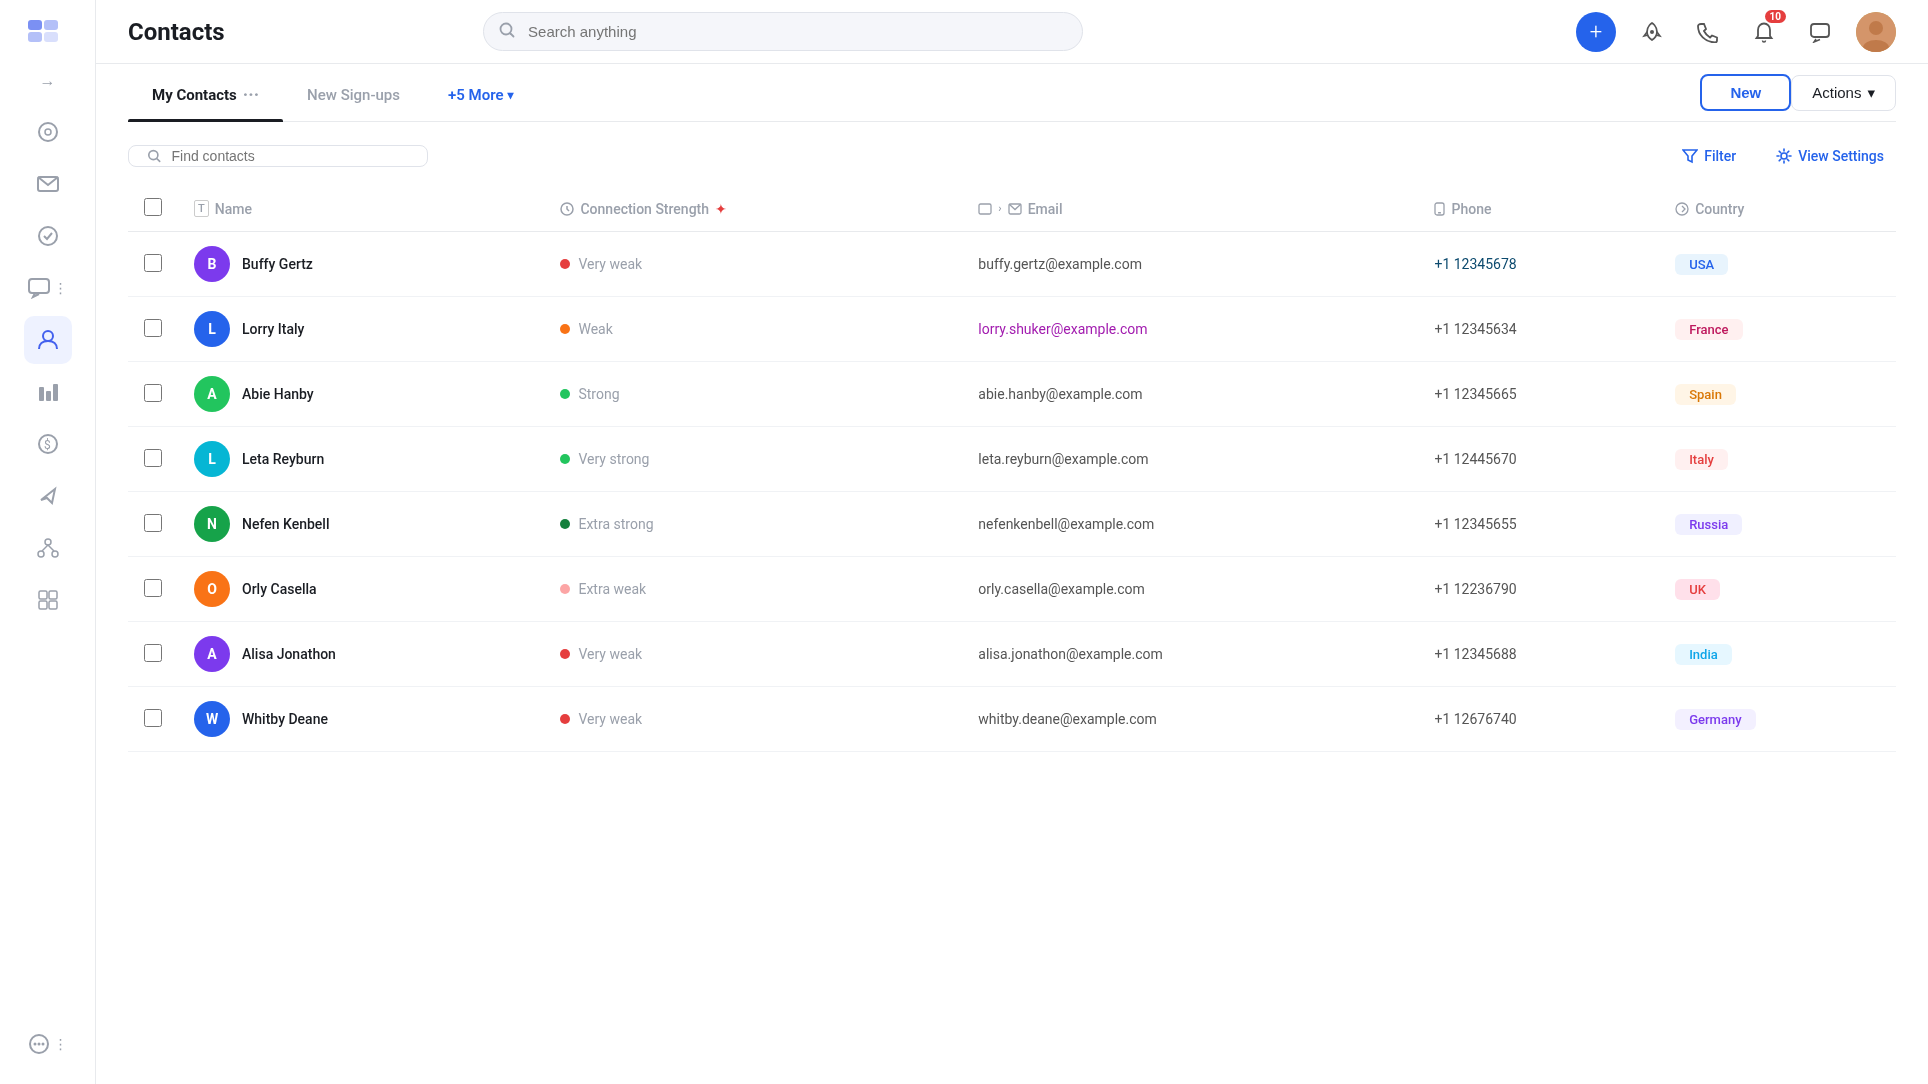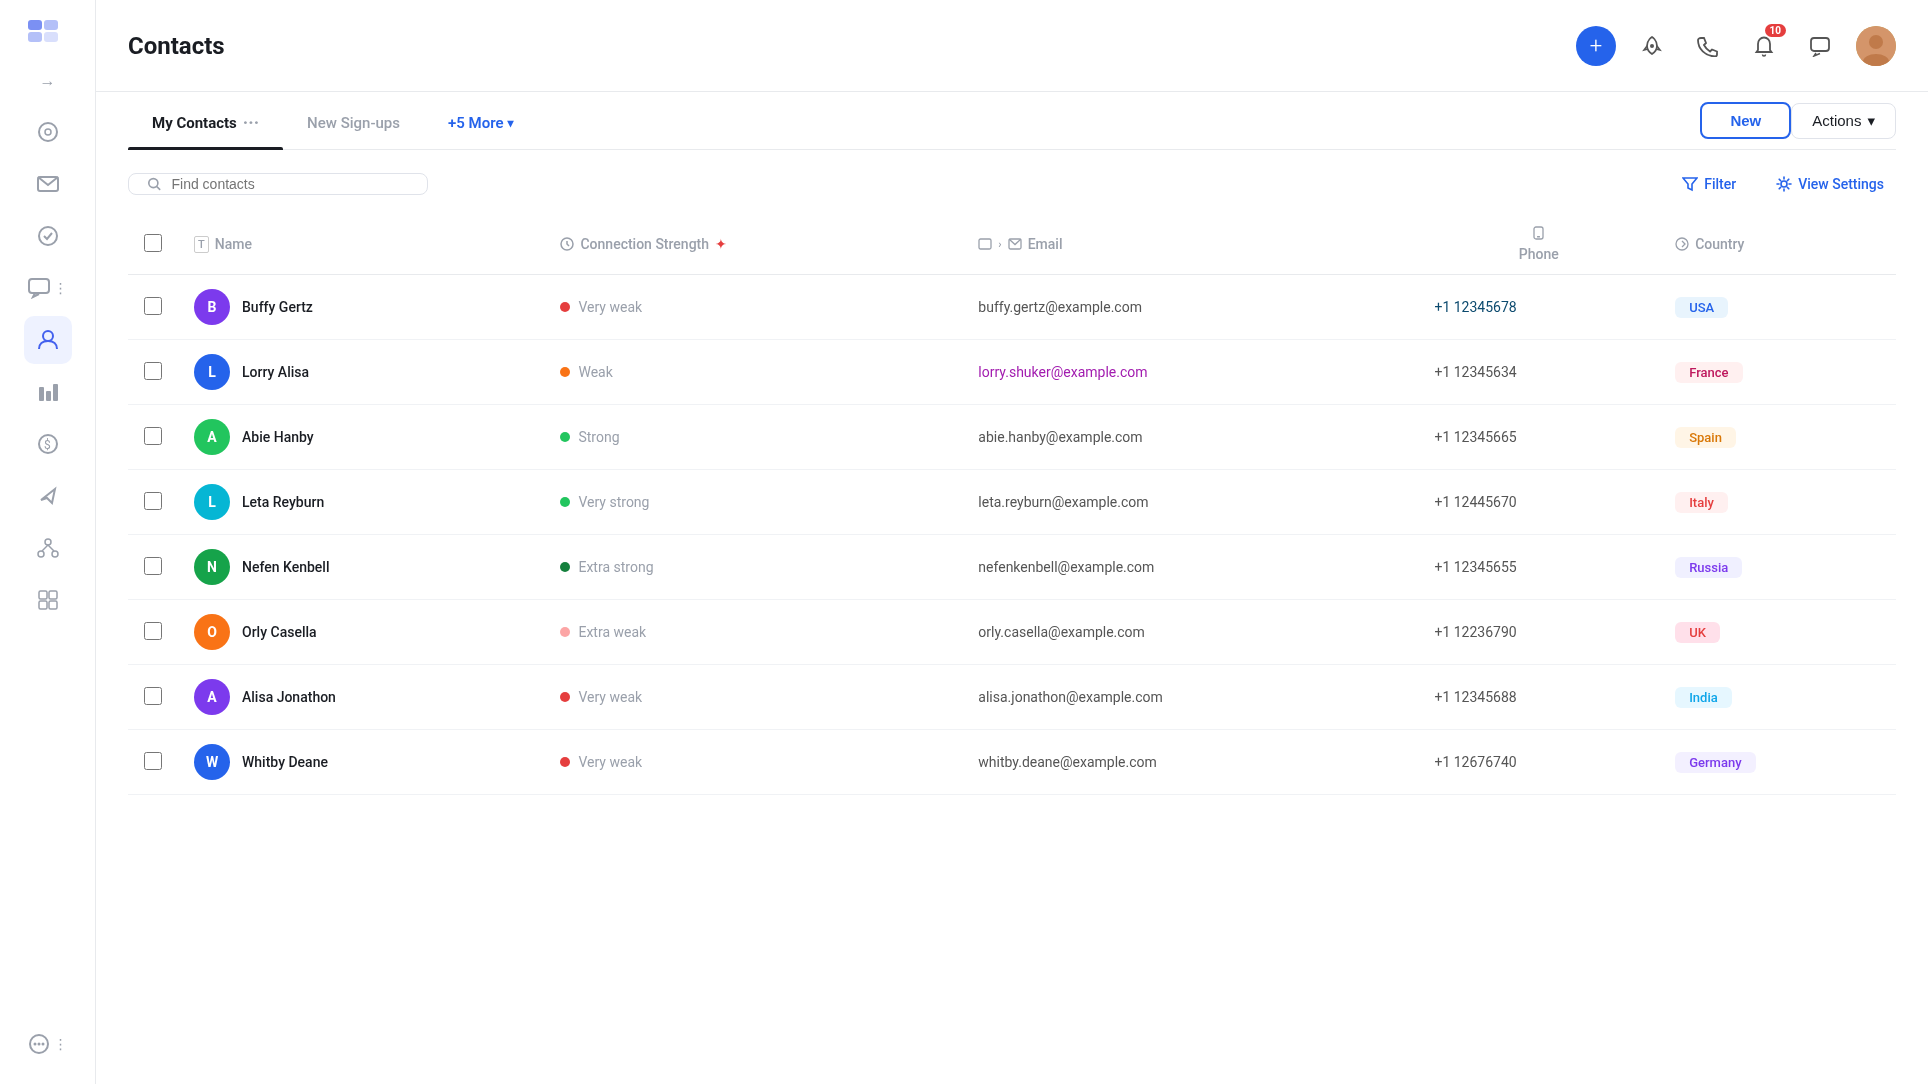--- a/index.html
+++ b/index.html
@@ -49,21 +49,21 @@
       flex-direction: column;
       background: #fff;
       min-height: 100%;
     }
 
     
     .top-header {
       display: flex;
       align-items: center;
       padding: 0 32px;
-      height: 92px;
+      height: 64px;
       border-bottom: 1px solid #e8eaed;
       background: #fff;
       gap: 24px;
     }
     .page-title {
       font-size: 24px;
       font-weight: 700;
       color: #1a1d23;
       white-space: nowrap;
     }
@@ -395,20 +395,29 @@
         <circle cx="15" cy="11" r="1.5" fill="#9aa0ab"></circle>
       </svg>
     <span style="color:#9aa0ab; font-size:14px;">⋮</span>
   </div>
 </div>
 
 <div class="main">
 
   <div class="top-header">
     <span class="page-title">Contacts</span>
+    <div class="search-bar">
+      <span class="search-icon-inner">
+        <svg width="16" height="16" viewBox="0 0 16 16" fill="none">
+            <circle cx="7" cy="7" r="5.5" stroke="#9aa0ab" stroke-width="1.8"></circle>
+            <line x1="11.5" y1="11.5" x2="14.5" y2="14.5" stroke="#9aa0ab" stroke-width="1.8" stroke-linecap="round"></line>
+          </svg>
+      </span>
+      <input type="text" placeholder="Search anything" style="">
+    </div>
     <div class="header-actions">
       <div class="header-btn blue-circle">+</div>
       <div class="header-btn">
         <svg width="22" height="22" viewBox="0 0 22 22" fill="none">
             <path d="M11 2C11 2 16 5 16 11C16 14 14 17 11 19C8 17 6 14 6 11C6 5 11 2 11 2Z" stroke="#555" stroke-width="1.8" fill="none"></path>
             <circle cx="11" cy="11" r="2" fill="#555"></circle>
             <path d="M6 11 L3 15 L7 14" stroke="#555" stroke-width="1.5" fill="none"></path>
             <path d="M16 11 L19 15 L15 14" stroke="#555" stroke-width="1.5" fill="none"></path>
           </svg>
       </div>
@@ -513,21 +522,21 @@
                 </svg>
               <span style="font-size:11px;color:#9aa0ab;">›</span>
               <svg width="14" height="12" viewBox="0 0 14 12" fill="none">
                   <rect x="1" y="1" width="12" height="10" rx="1.5" stroke="#9aa0ab" stroke-width="1.3"></rect>
                   <polyline points="1,1 7,6.5 13,1" stroke="#9aa0ab" stroke-width="1.3"></polyline>
                 </svg>
               <span>Email</span>
             </span>
           </th>
           <th>
-            <span style="display:flex;align-items:center;gap:6px;flex-direction:column;">
+            <span style="display:flex;align-items:center;gap:6px;">
               <svg width="11" height="14" viewBox="0 0 11 14" fill="none">
                   <rect x="1" y="1" width="9" height="12" rx="2" stroke="#9aa0ab" stroke-width="1.3"></rect>
                   <rect x="4" y="10" width="3" height="1.5" rx="0.5" fill="#9aa0ab"></rect>
                 </svg>
               <span>Phone</span>
             </span>
           </th>
           <th>
             <span style="display:flex;align-items:center;gap:6px;">
               <svg width="14" height="14" viewBox="0 0 14 14" fill="none">
@@ -558,21 +567,21 @@
     <td style="color:#0c4a6e;">+1 12345678</td>
     <td>
       <span class="country-badge cb-usa">USA</span>
     </td>
   </tr>
           <tr>
     <td style="width:40px;"><input type="checkbox" class="row-check" style=""></td>
     <td>
       <div class="name-cell">
         <div class="avatar-circle" style="background:#2563eb">L</div>
-        <span class="contact-name">Lorry Alisa</span>
+        <span class="contact-name">Lorry Italy</span>
       </div>
     </td>
     <td>
       <div class="strength-cell">
         <div class="strength-dot" style="background:#f97316"></div>
         <span class="strength-label">Weak</span>
       </div>
     </td>
     <td style="color:#a21caf;">lorry.shuker@example.com</td>
     <td style="color:#555;">+1 12345634</td>

